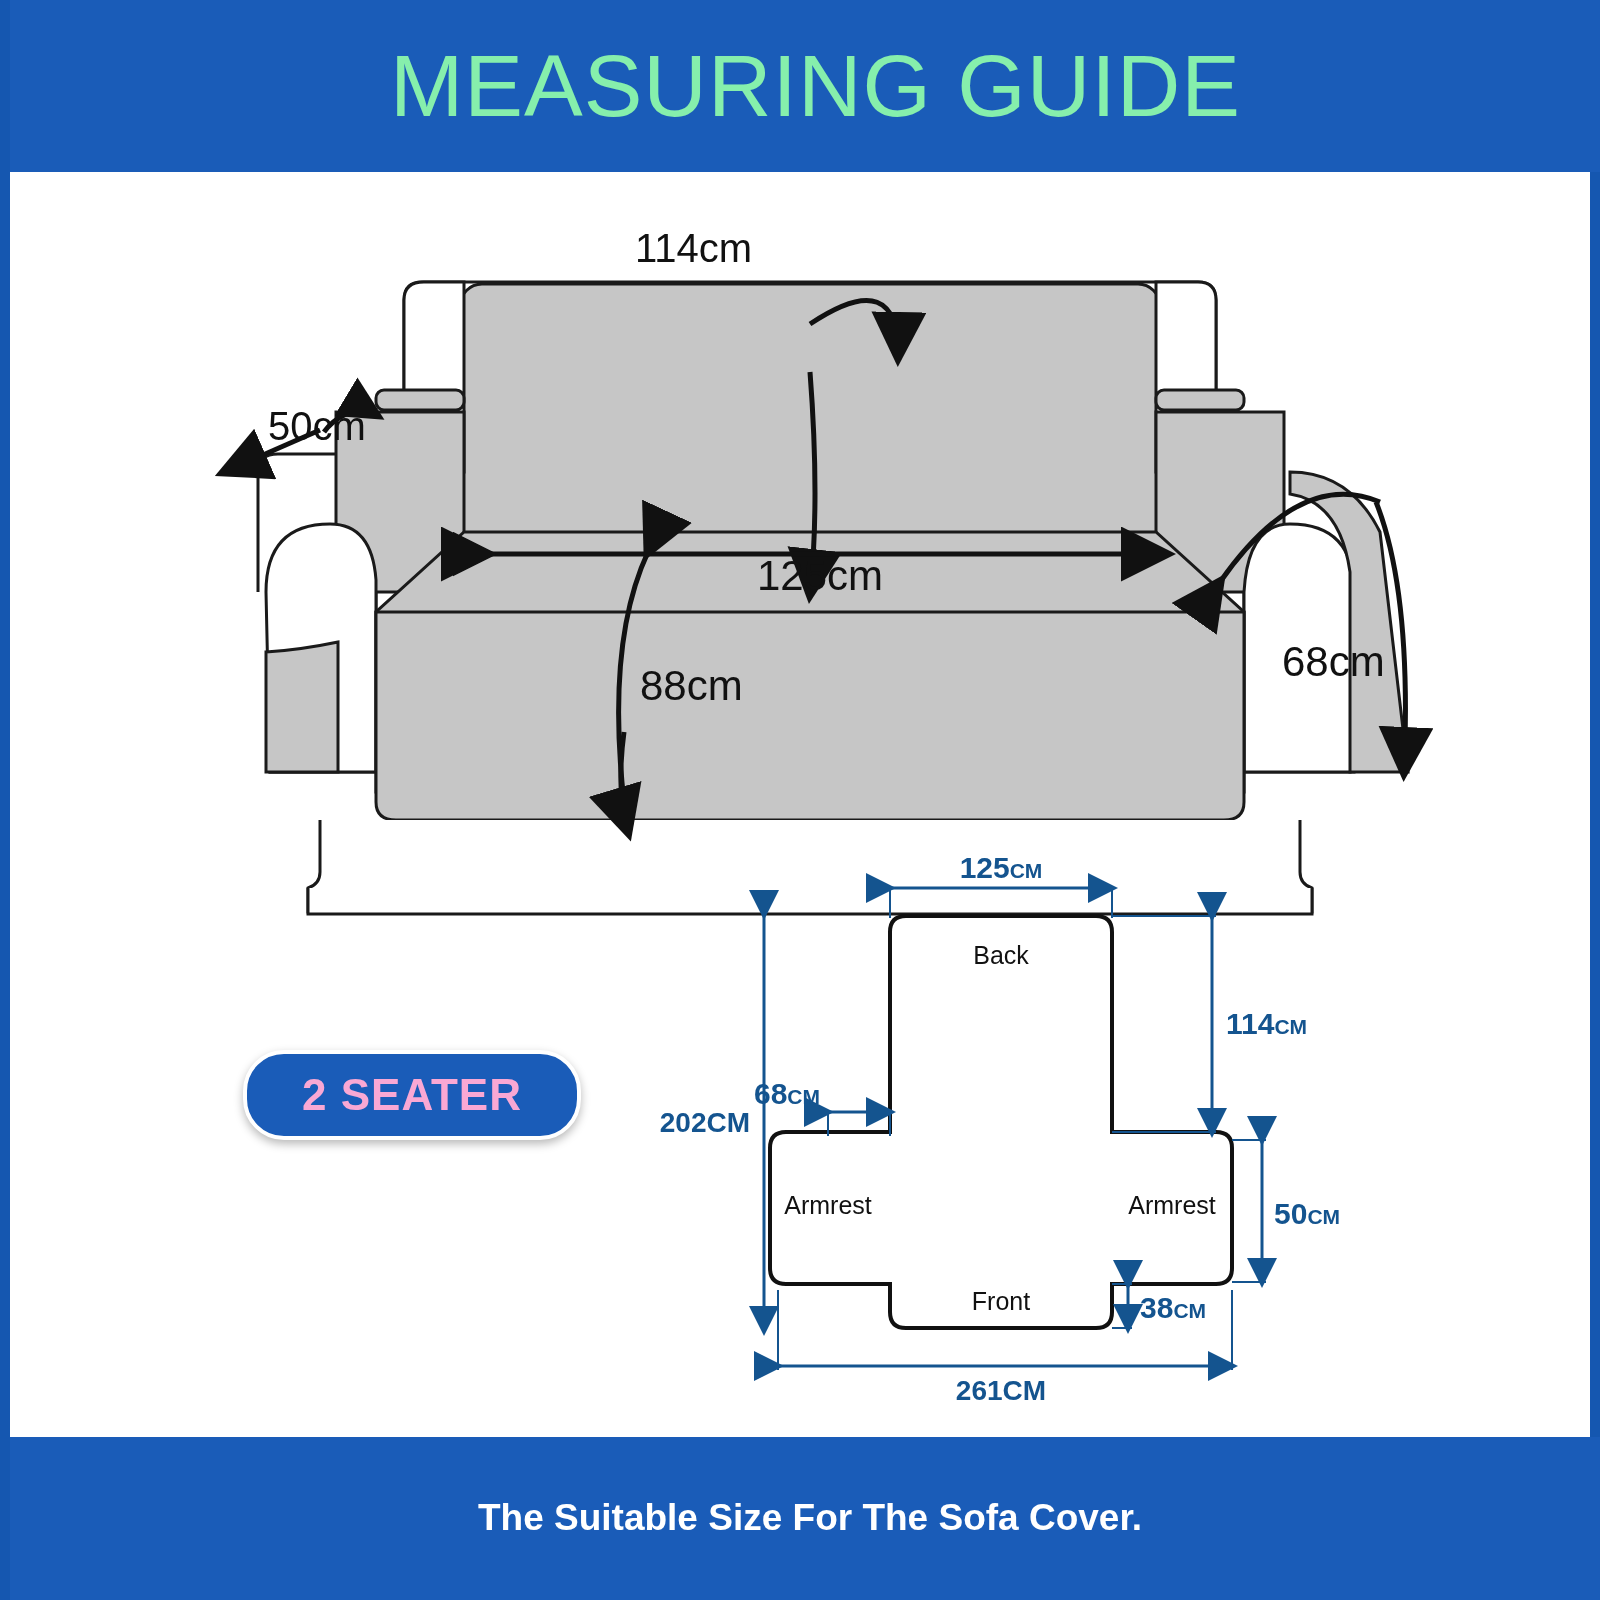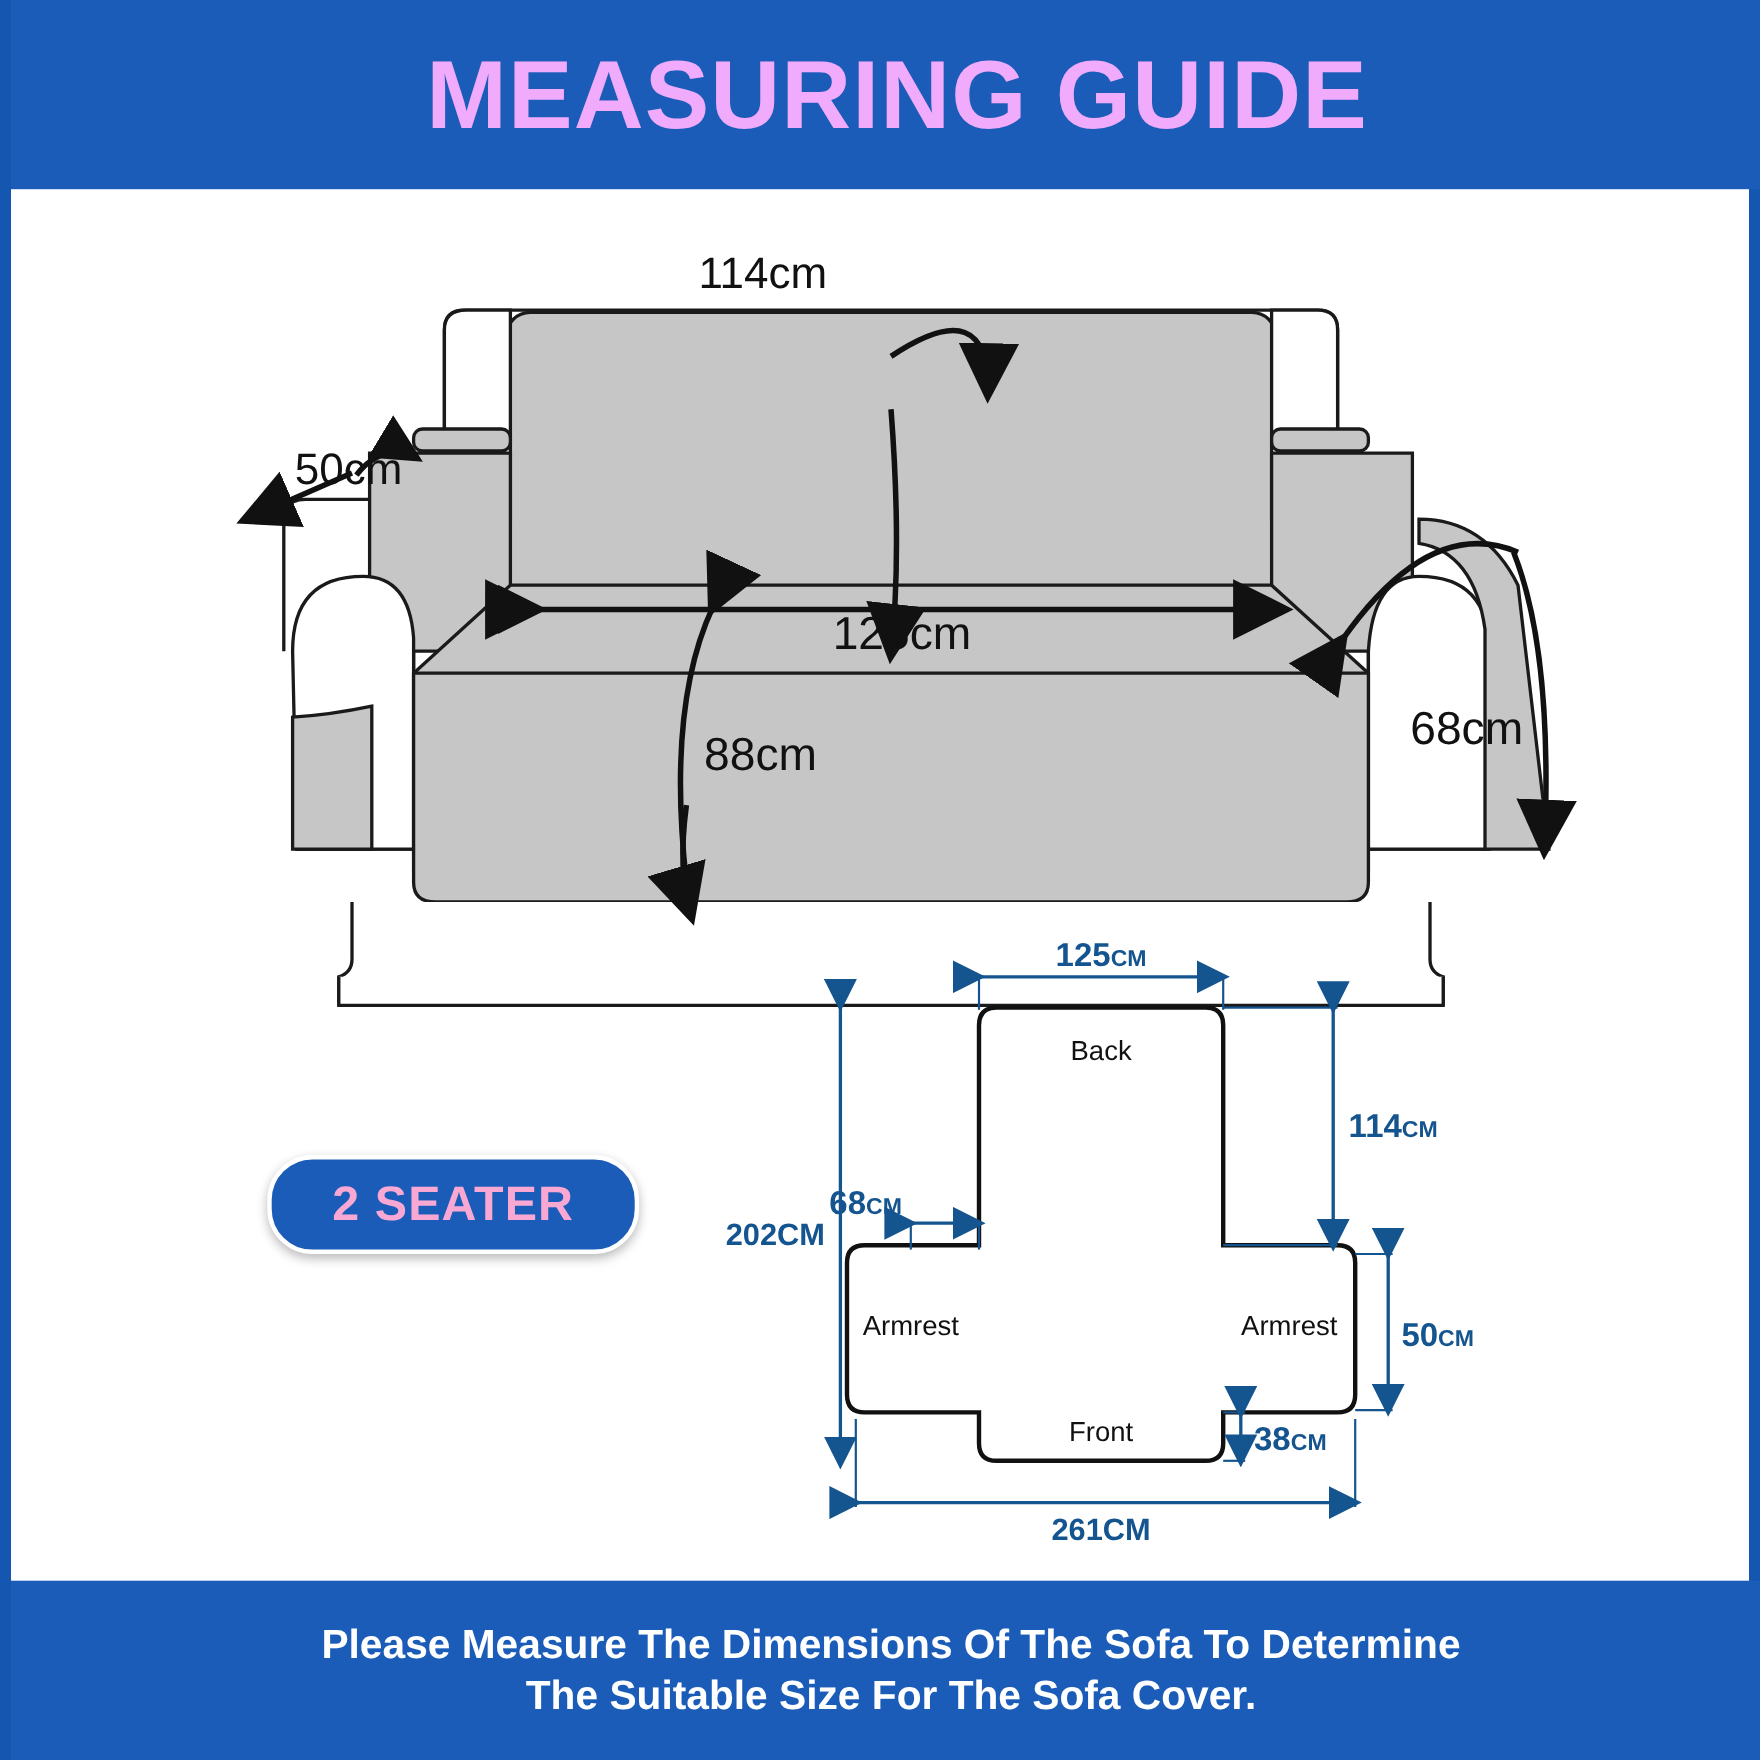--- a/index.html
+++ b/index.html
@@ -29,23 +29,23 @@
     position: absolute;
     left: 0; top: 0;
     width: 1600px;
     height: 172px;
     background: #1a5cb8;
     display: flex;
     align-items: center;
     justify-content: center;
   }
   .header-title {
-    color: #f0abfc;
+    color: #86efac;
     font-size: 88px;
-    font-weight: bold;
+    font-weight: normal;
     letter-spacing: 1px;
     line-height: 1;
     text-align: center;
     margin-left: 11px;
   }
   
   .footer {
     position: absolute;
     left: 0;
     bottom: 0;
@@ -274,17 +274,16 @@
         <text x="981" y="1228" font-size="28" font-weight="bold" text-anchor="middle" font-family="Liberation Sans, sans-serif" fill="#14548f">261CM</text>
       </g>
     </svg>
 
     <div class="badge">
       <span class="badge-label">2 SEATER</span>
     </div>
   </div>
 
   <div class="footer">
-    <div class="footer-line">Please Measure The Dimensions Of The Sofa To Determine</div>
     <div class="footer-line">The Suitable Size For The Sofa Cover.</div>
   </div>
 
 </div>
 
 </body></html>

